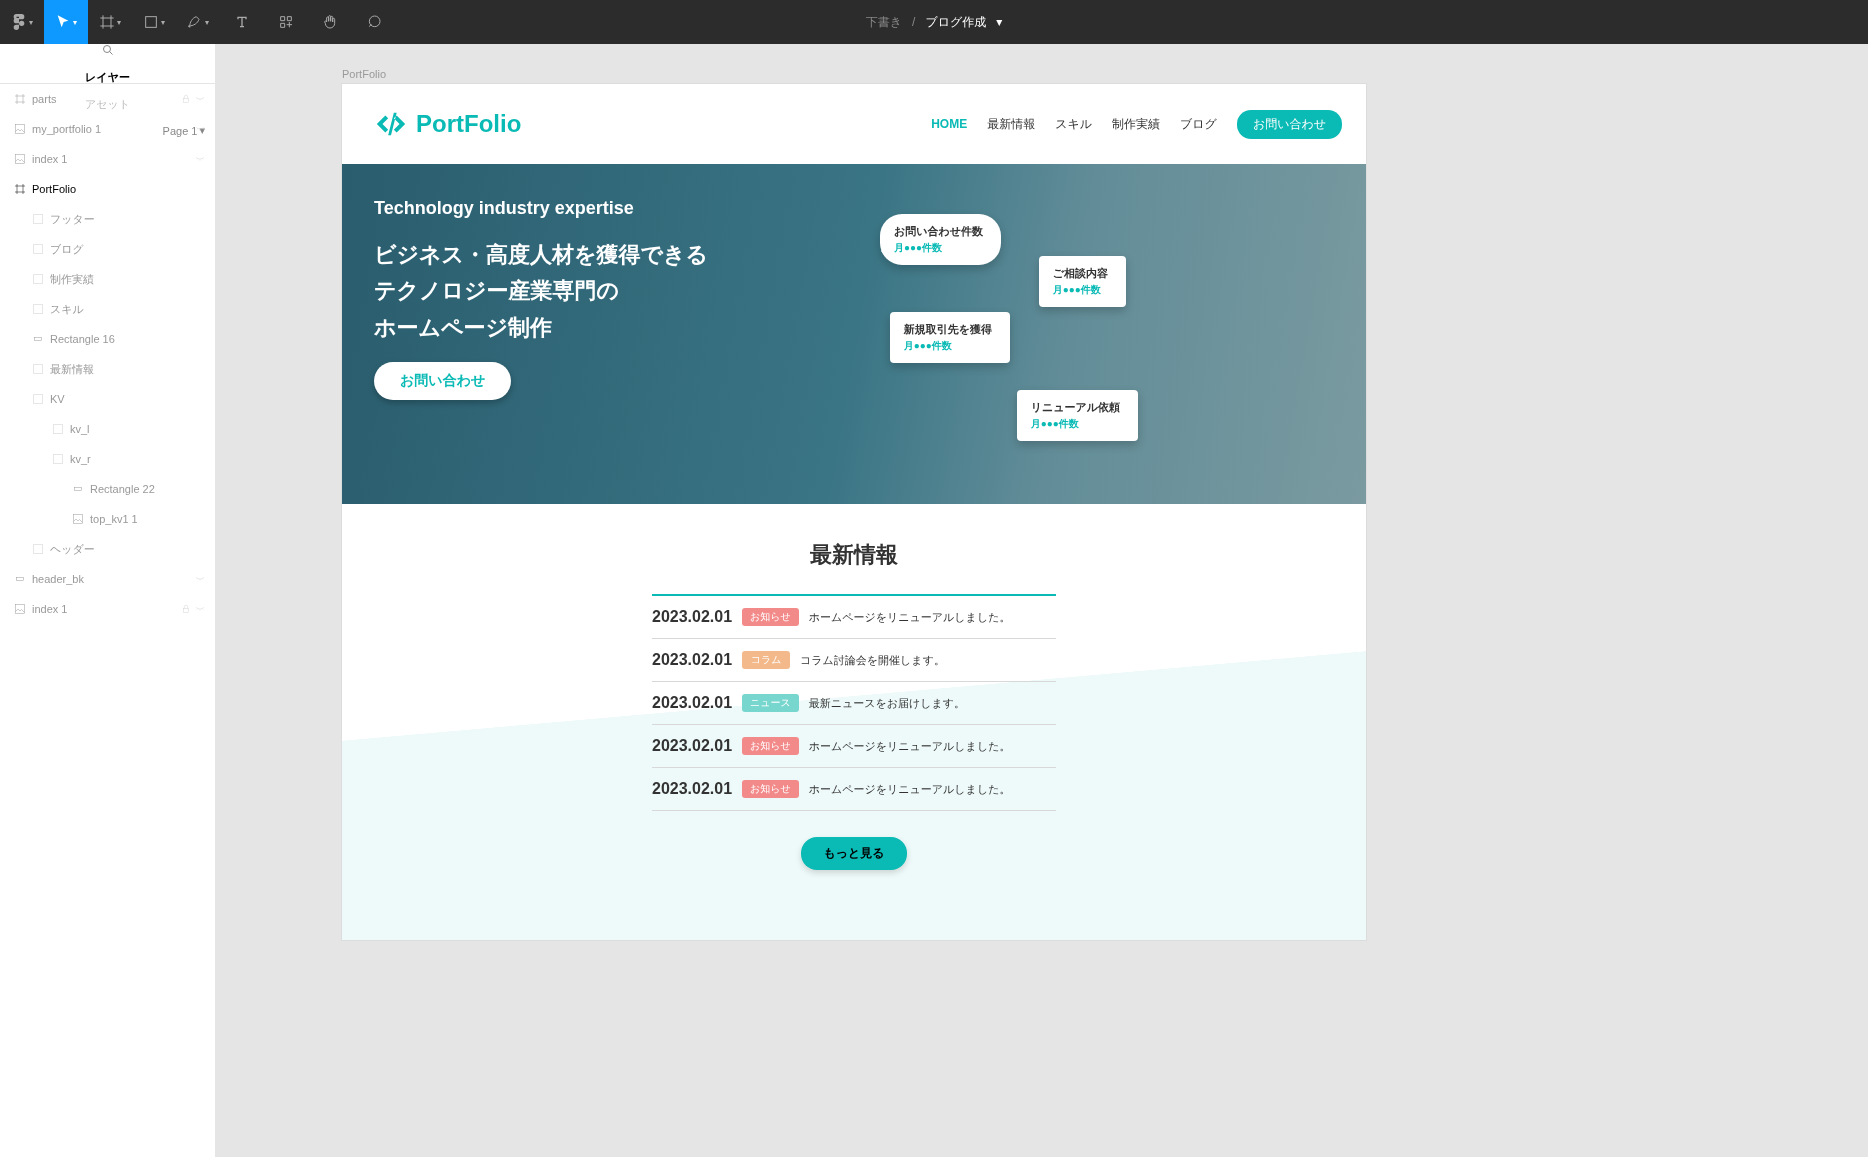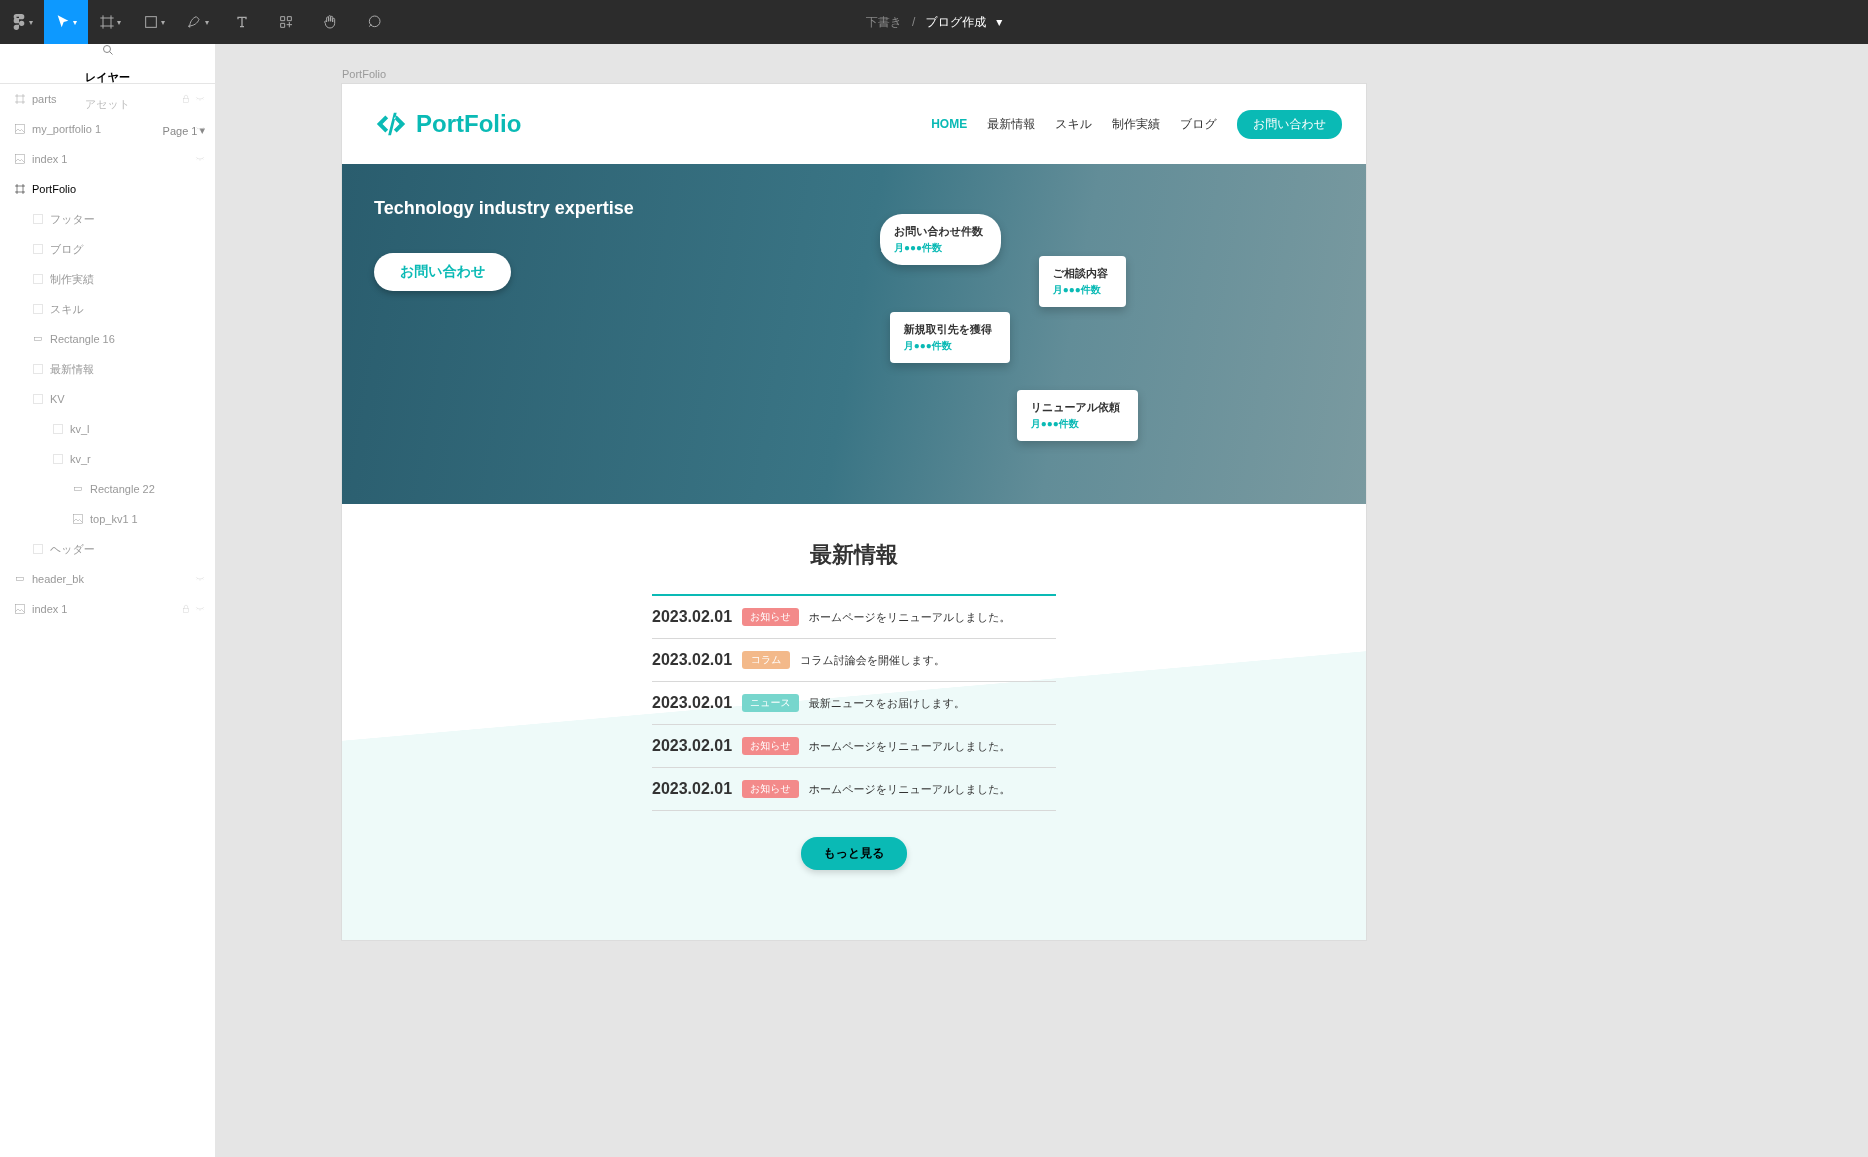--- a/index.html
+++ b/index.html
@@ -325,20 +325,25 @@
           <span class="item">スキル</span>
           <span class="item">制作実績</span>
           <span class="item">ブログ</span>
           <span class="cta">お問い合わせ</span>
         </div>
       </div>
 
       <div class="kv">
         <div class="kv-left">
           <div class="kv-tag">Technology industry expertise</div>
+          <div class="kv-head">
+            <div>ビジネス・高度人材を獲得できる</div>
+            <div>テクノロジー産業専門の</div>
+            <div>ホームページ制作</div>
+          </div>
           <div class="kv-btn">お問い合わせ</div>
         </div>
         <div class="bubble b1">
           <div>お問い合わせ件数</div>
           <div class="sub">月●●●件数</div>
         </div>
         <div class="bubble b2">
           <div>ご相談内容</div>
           <div class="sub">月●●●件数</div>
         </div>

